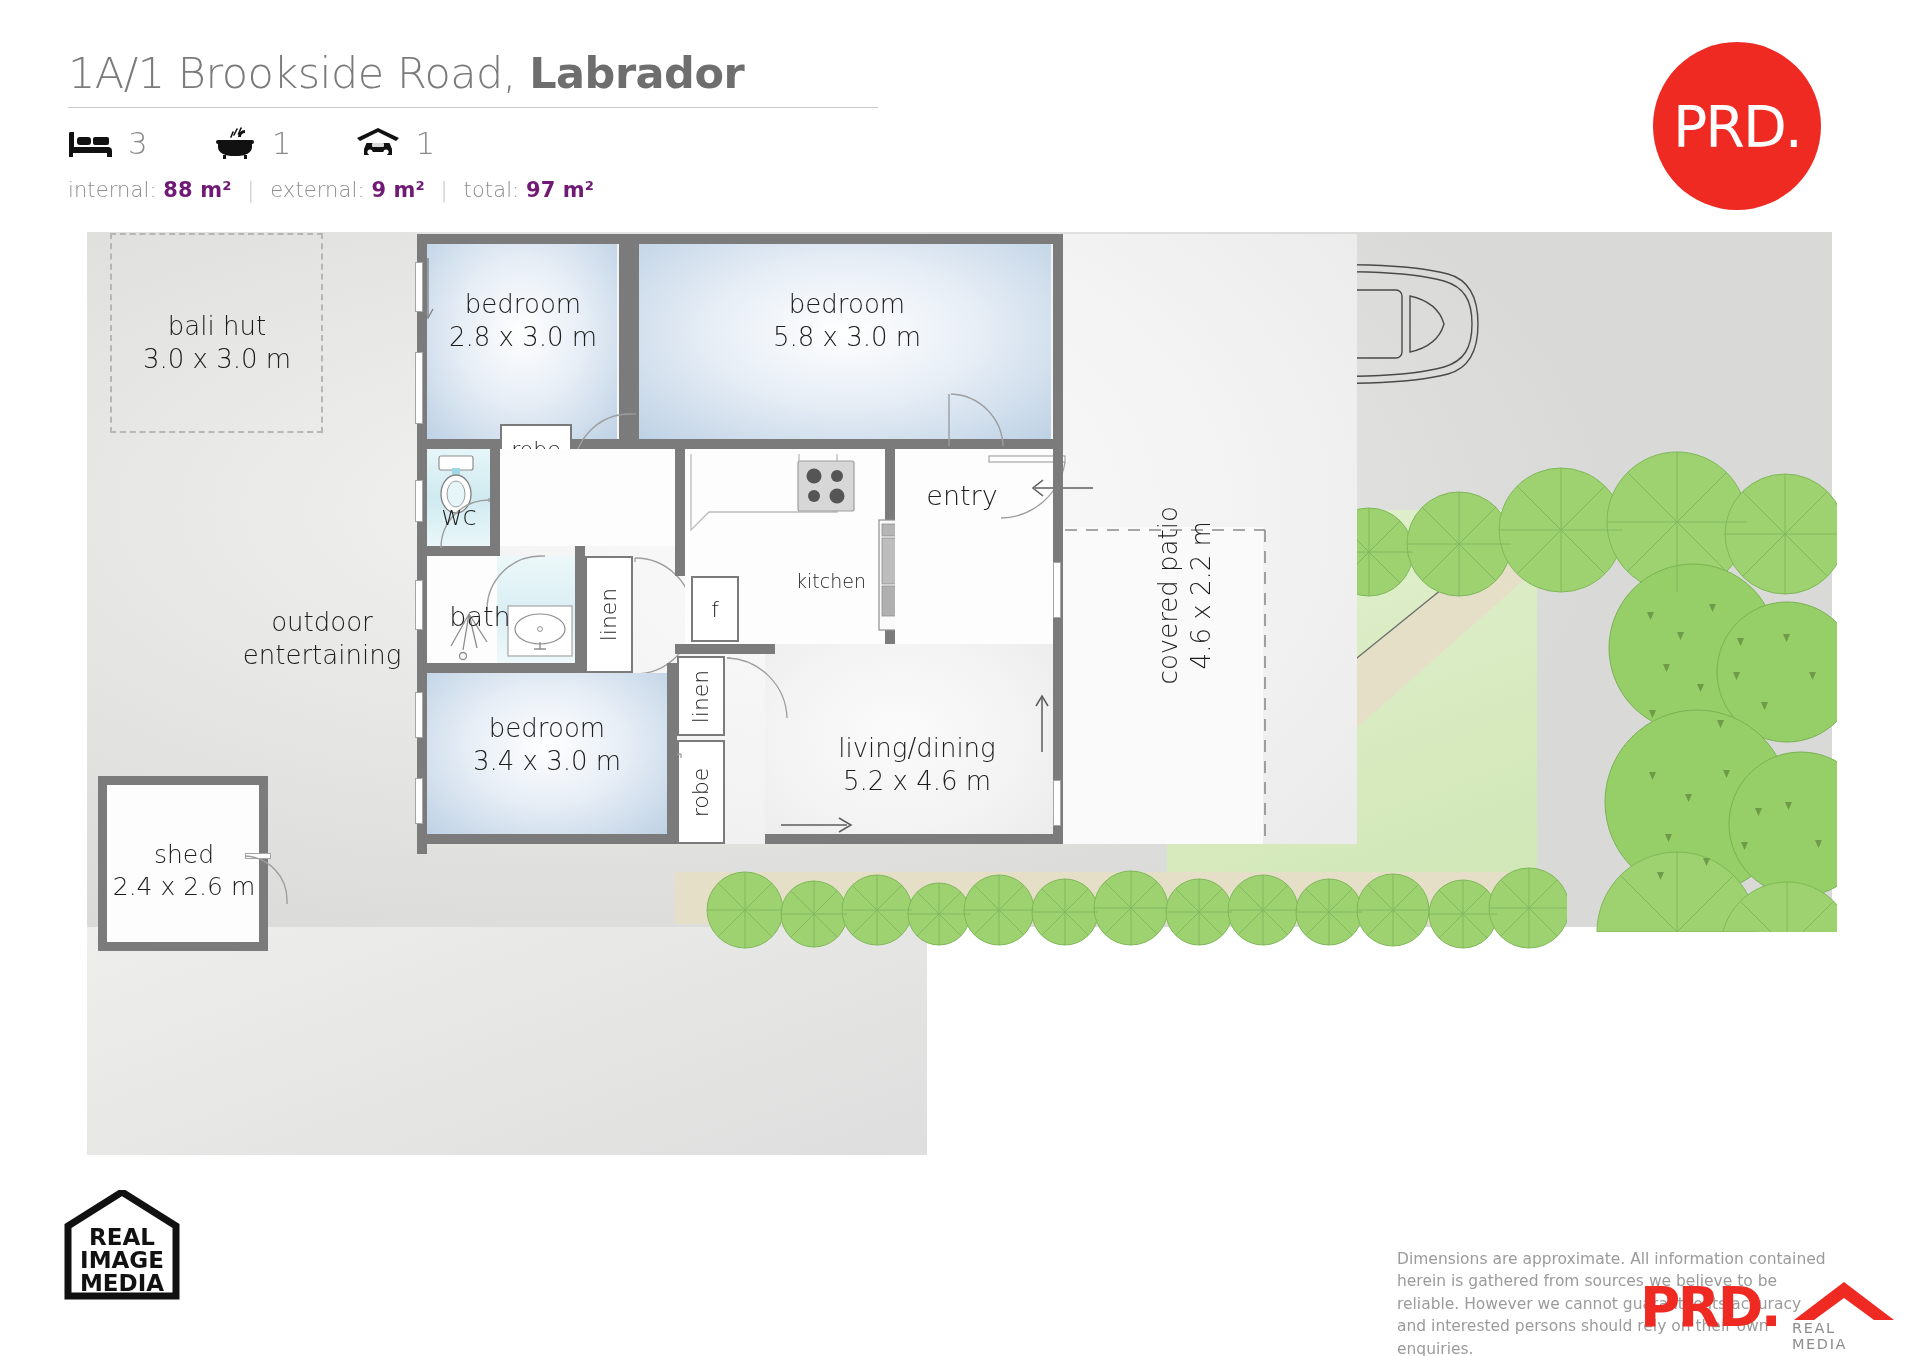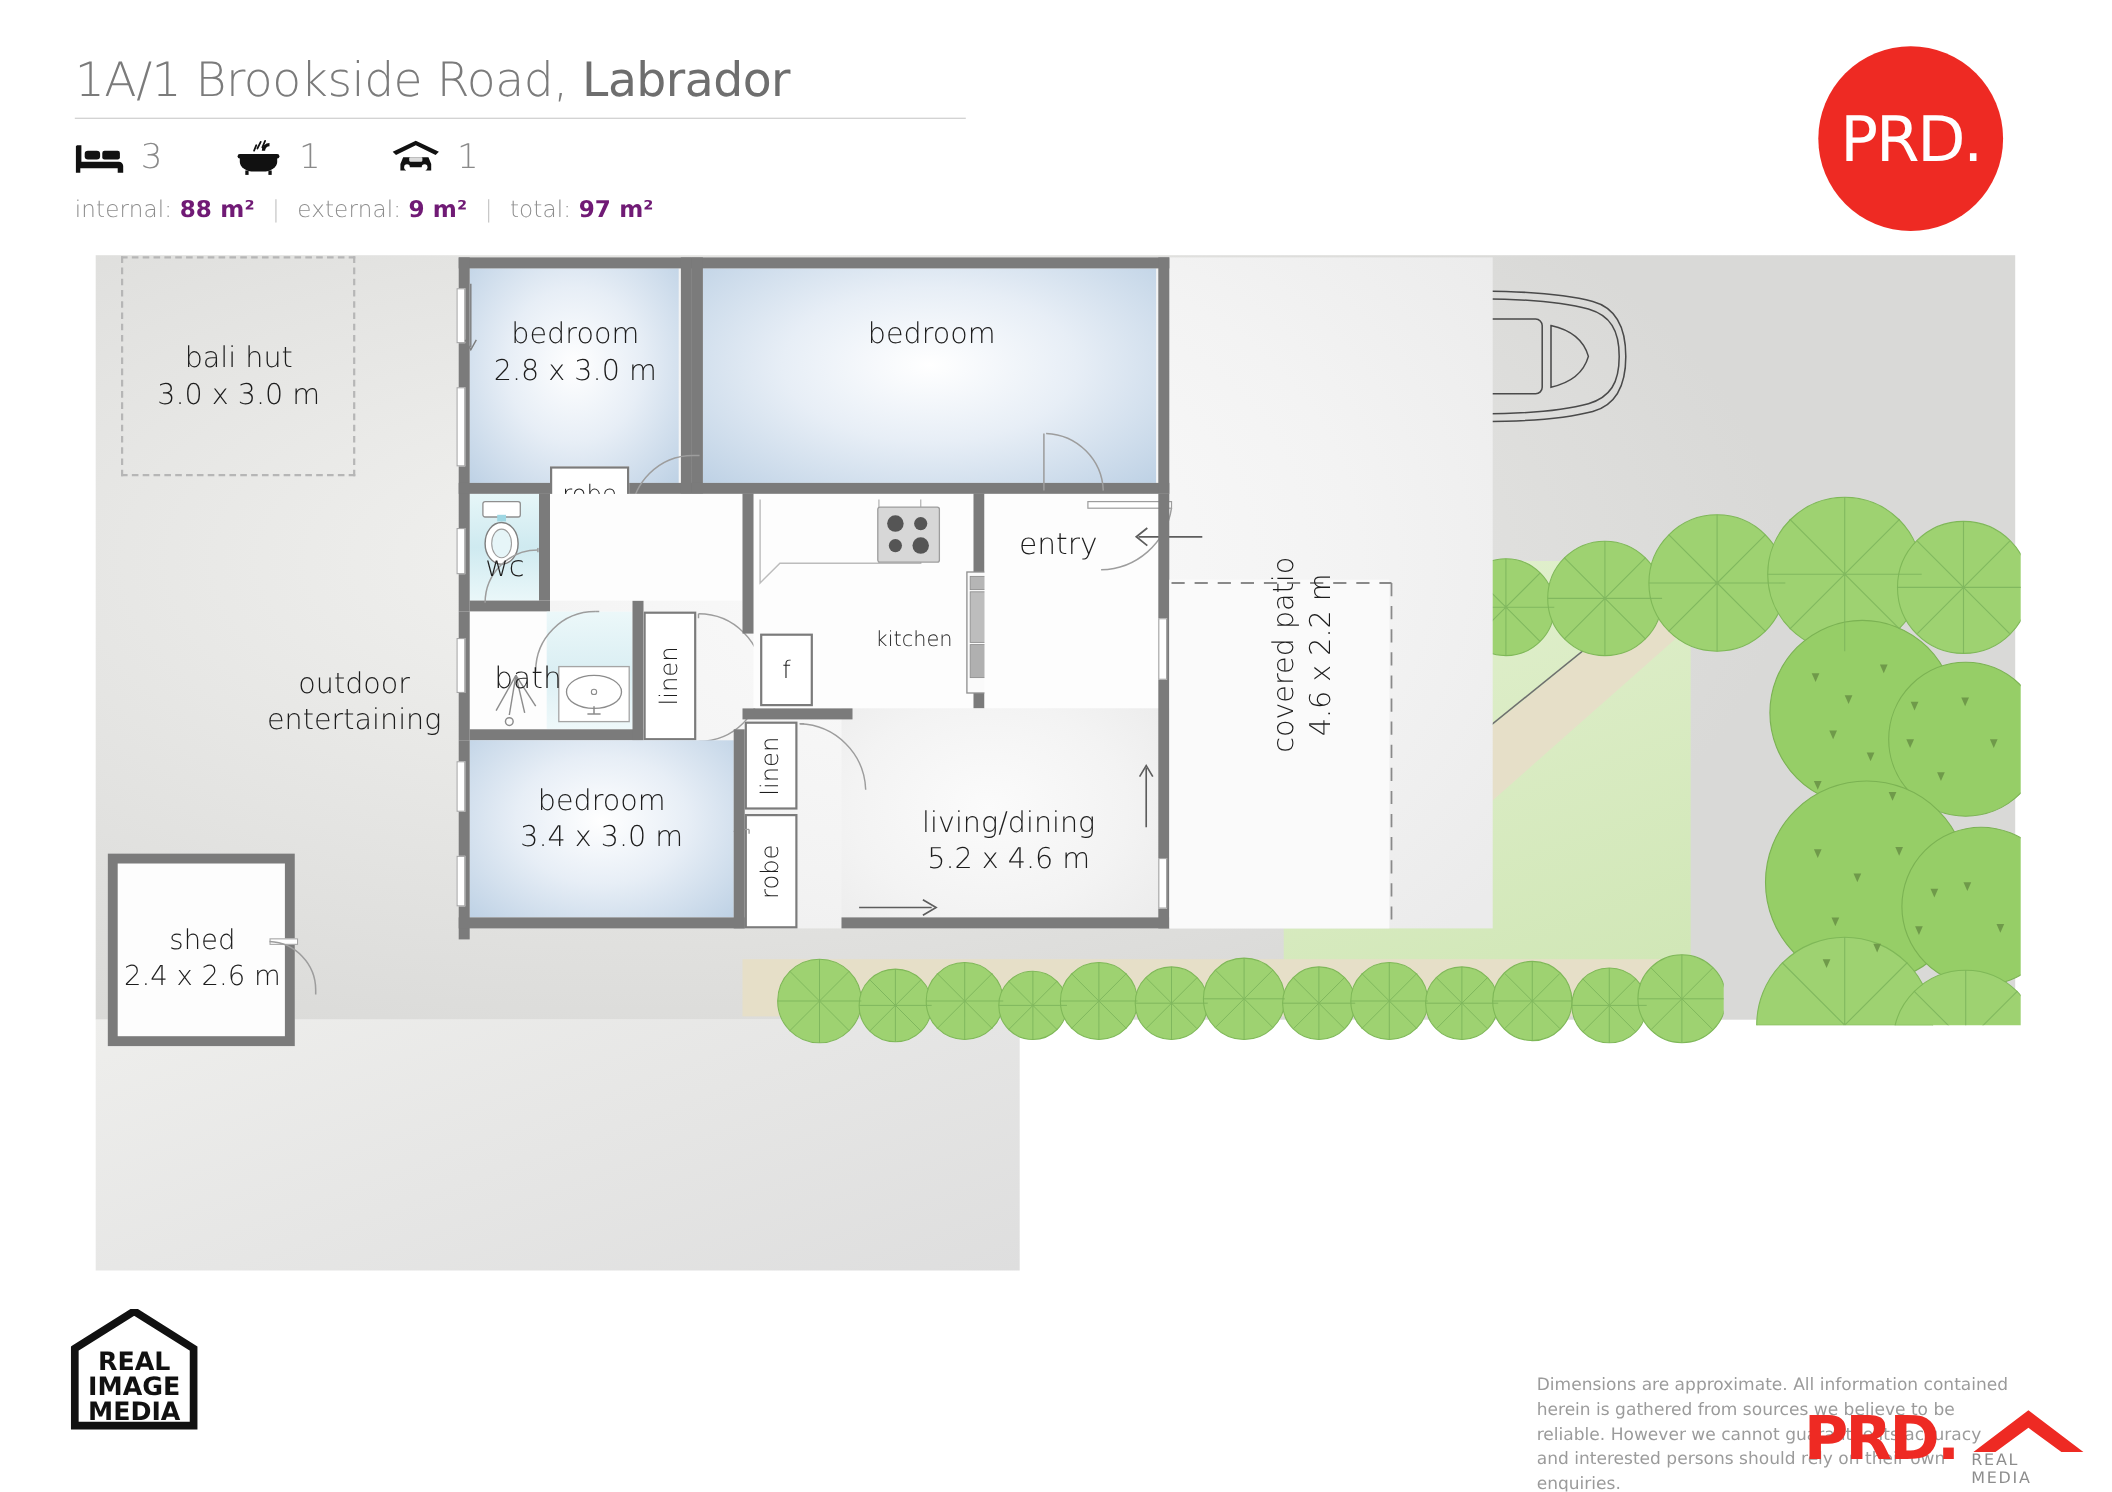--- a/index.html
+++ b/index.html
@@ -13,21 +13,21 @@
     overflow:hidden;
   }
   .page { position:absolute; inset:0; }
 
   
   #header { position:absolute; left:68px; top:48px; width:1000px; }
   #address {
     font-size:43px; font-weight:300; color:#7b7b7b;
     letter-spacing:-0.5px; white-space:nowrap;
   }
-  #address .suburb { font-weight:400; color:#6e6e6e; }
+  #address .suburb { font-weight:700; color:#6e6e6e; }
   #title-rule { width:810px; height:1px; background:#c9c9c9; margin-top:9px; }
   #specs { display:flex; align-items:center; gap:0; margin-top:14px; height:42px; }
   .spec { display:flex; align-items:center; }
   .spec .glyph { width:46px; height:34px; display:block; }
   .spec .count {
     font-size:31px; font-weight:300; color:#8a8a8a;
     margin-left:14px; line-height:1;
   }
   .spec + .spec { margin-left:64px; }
   #areas {
@@ -355,20 +355,21 @@
       <div>2.8 x 3.0 m</div>
     </div>
 
     <div class="room room-blue" style="left:552px; top:12px; width:412px; height:195px;"></div>
     <div class="wall" style="left:542px; top:2px; width:434px; height:10px;"></div>
     <div class="wall" style="left:542px; top:2px; width:10px; height:215px;"></div>
     <div class="wall" style="left:542px; top:207px; width:434px; height:10px;"></div>
     <div class="wall" style="left:966px; top:2px; width:10px; height:215px;"></div>
     <div class="plan-label" style="left:560px; top:56px; width:400px;">
       <div>bedroom</div>
+      <div>5.8 x 3.0 m</div>
     </div>
     <svg style="position:absolute;left:858px;top:160px;width:62px;height:58px;">
       <path d="M58 54 A54 54 0 0 0 6 2" fill="none" stroke="#9d9d9d" stroke-width="1.4"></path>
       <line x1="4" y1="2" x2="4" y2="54" stroke="#9d9d9d" stroke-width="1.4"></line>
     </svg>
 
     <div class="room room-cyan" style="left:340px; top:217px; width:63px; height:97px;"></div>
     <div class="wall" style="left:330px; top:217px; width:10px; height:107px;"></div>
     <div class="wall" style="left:403px; top:217px; width:10px; height:97px;"></div>
     <div class="wall" style="left:340px; top:314px; width:73px; height:10px;"></div>

